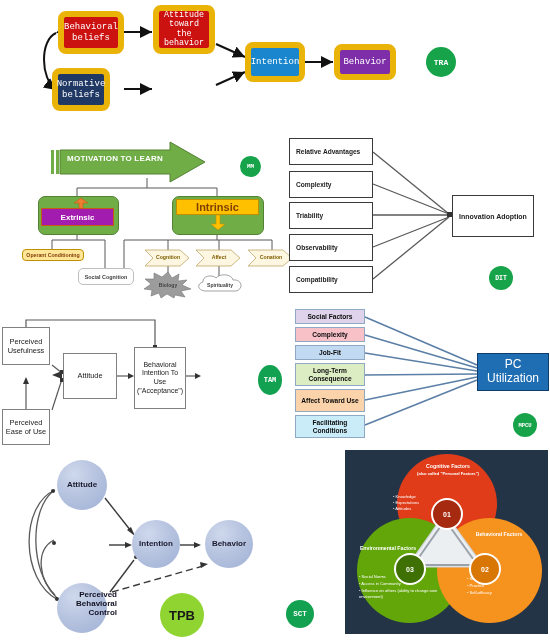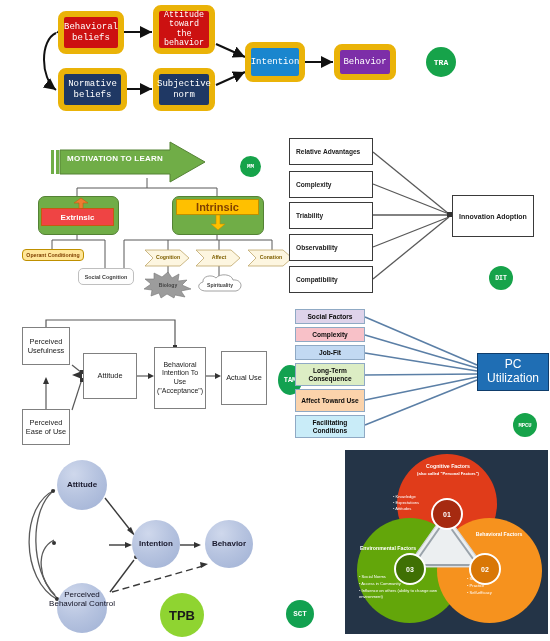--- a/index.html
+++ b/index.html
@@ -20,21 +20,21 @@
   
   .tra-box{border:6px solid #eab308;border-radius:8px;color:#ffffff;
            font-family:Liberation Mono, monospace;line-height:1.12;}
   .tra-red{background:#cc1111;}
   .tra-navy{background:#1f3864;}
   .tra-blue{background:#1a86ce;}
   .tra-purple{background:#7d2ea8;}
 
   
   .mm-green-box{background:#70ad47;border:1px solid #548235;border-radius:7px;position:absolute;}
-  .mm-orange{background:#ef4444;border:1px solid #c55a11;color:#ffffff;font-weight:bold;font-size:8px;}
+  .mm-orange{background:#a21caf;border:1px solid #c55a11;color:#ffffff;font-weight:bold;font-size:8px;}
   .mm-yellow{background:#ffc000;border:1px solid #bf9000;color:#7f3f00;font-weight:bold;font-size:11px;}
   .mm-oc{background:#ffe699;border:1px solid #bf9000;border-radius:4px;color:#7f3f00;
          font-weight:bold;font-size:5.2px;}
   .mm-sc{background:#fdfdfd;border:1px solid #bfbfbf;border-radius:5px;color:#404040;
          font-weight:bold;font-size:5.4px;}
   .mm-chev-lbl{position:absolute;color:#7f6000;font-weight:bold;font-size:5.2px;
                width:100%;text-align:center;}
   .mm-title{color:#ffffff;font-weight:bold;font-size:8px;letter-spacing:.2px;}
 
   
@@ -48,21 +48,21 @@
   .mp-box{border:1px solid #8fa9c4;color:#0b0b0b;font-weight:bold;font-size:6.6px;
           line-height:1.15;}
   .mp-target{background:#1f6eb4;border:1px solid #0f3d6b;color:#ffffff;
              font-weight:normal;font-size:12px;line-height:1.15;}
 
   
   .tpb-c{position:absolute;border-radius:50%;
          background:radial-gradient(circle at 34% 28%,#cfd8ec 0%,#b7c4e0 45%,#9fb0d4 100%);
          display:flex;align-items:center;justify-content:center;text-align:center;
          color:#1a1a2e;font-weight:bold;font-size:8px;line-height:1.15;}
-  .tpb-lbl{position:absolute;text-align:center;color:#111122;font-weight:normal;
+  .tpb-lbl{position:absolute;text-align:right;color:#111122;font-weight:bold;
            font-size:8px;line-height:1.15;width:70px;}
 
   
   #sct-panel{background:#243447;}
   .sct-circ{position:absolute;border-radius:50%;}
   .sct-txt{position:absolute;color:#ffffff;}
   .sct-h{font-weight:bold;font-size:5.2px;text-align:center;line-height:1.2;}
   .sct-sub{font-weight:bold;font-size:4.1px;text-align:center;line-height:1.25;}
   .sct-li{font-size:4.1px;line-height:1.45;}
   .sct-num{position:absolute;border-radius:50%;display:flex;align-items:center;
@@ -82,22 +82,21 @@
     <path d="M56,33 C40,40 40,78 56,90" stroke="#111" stroke-width="2" fill="none" marker-end="url(#ah)" marker-start="url(#ah)"></path>
     <line x1="124" y1="32" x2="152" y2="32" stroke="#111" stroke-width="2" marker-end="url(#ah)"></line>
     <line x1="124" y1="89" x2="152" y2="89" stroke="#111" stroke-width="2" marker-end="url(#ah)"></line>
     <line x1="216" y1="44" x2="245" y2="57" stroke="#111" stroke-width="2" marker-end="url(#ah)"></line>
     <line x1="216" y1="85" x2="245" y2="72" stroke="#111" stroke-width="2" marker-end="url(#ah)"></line>
     <line x1="305" y1="62" x2="333" y2="62" stroke="#111" stroke-width="2" marker-end="url(#ah)"></line>
   </svg>
 
   <div class="box tra-box tra-red" style="left:58px;top:11px;width:66px;height:43px;font-size:9px;">Behavioral beliefs</div>
   <div class="box tra-box tra-red" style="left:153px;top:5px;width:62px;height:49px;font-size:8.4px;">Attitude toward the behavior</div>
-  <div class="box tra-box tra-navy" style="left:58px;top:68px;width:69px;height:43px;font-size:9px;">Normative beliefs</div>
-  <div class="box tra-box tra-navy" style="left:153px;top:68px;width:62px;height:43px;font-size:9px;">Subjective norm</div>
+  <div class="box tra-box tra-navy" style="left:52px;top:68px;width:58px;height:43px;font-size:9px;">Normative beliefs</div>
   <div class="box tra-box tra-blue" style="left:245px;top:42px;width:60px;height:40px;font-size:9px;">Intention</div>
   <div class="box tra-box tra-purple" style="left:334px;top:44px;width:62px;height:36px;font-size:9px;">Behavior</div>
   <div class="badge" style="left:426px;top:47px;width:30px;height:30px;font-size:8px;">TRA</div>
 </div>
 
 <div class="panel" style="left:0;top:130px;width:285px;height:165px;">
   <svg width="285" height="165">
     <line x1="147" y1="48" x2="147" y2="58" stroke="#595959" stroke-width="1"></line>
     <line x1="77" y1="58" x2="217" y2="58" stroke="#595959" stroke-width="1"></line>
     <line x1="77" y1="58" x2="77" y2="66" stroke="#595959" stroke-width="1"></line>
@@ -177,41 +176,40 @@
   </svg>
   <div class="box dit-box" style="left:4px;top:6px;width:84px;height:27px;">Relative Advantages</div>
   <div class="box dit-box" style="left:4px;top:39px;width:84px;height:27px;">Complexity</div>
   <div class="box dit-box" style="left:4px;top:70px;width:84px;height:27px;">Triability</div>
   <div class="box dit-box" style="left:4px;top:102px;width:84px;height:27px;">Observability</div>
   <div class="box dit-box" style="left:4px;top:134px;width:84px;height:27px;">Compatibility</div>
   <div class="box dit-box dit-target" style="left:167px;top:63px;width:82px;height:42px;">Innovation Adoption</div>
   <div class="badge" style="left:204px;top:134px;width:24px;height:24px;font-size:6.5px;">DIT</div>
 </div>
 
-<div class="panel" style="left:0;top:305px;width:285px;height:145px;margin-left:20px;">
+<div class="panel" style="left:0;top:305px;width:285px;height:145px;">
   <svg width="285" height="145">
     <path d="M26,22 L26,15 L155,15 L155,42" stroke="#595959" stroke-width="1.2" fill="none"></path>
     <rect x="153" y="40" width="4" height="4" fill="#333"></rect>
     <path d="M52,70 L62,66 L62,74 z" fill="#333"></path>
     <line x1="52" y1="60" x2="62" y2="68" stroke="#595959" stroke-width="1.2"></line>
     <line x1="52" y1="105" x2="62" y2="74" stroke="#595959" stroke-width="1.2"></line>
     <line x1="26" y1="104" x2="26" y2="74" stroke="#595959" stroke-width="1.2"></line>
     <path d="M26,72 L23,79 L29,79 z" fill="#333"></path>
     <rect x="60" y="65" width="4" height="4" fill="#333"></rect>
     <rect x="60" y="73" width="4" height="4" fill="#333"></rect>
     <line x1="117" y1="71" x2="130" y2="71" stroke="#595959" stroke-width="1.2"></line>
     <path d="M134,71 L128,68 L128,74 z" fill="#333"></path>
     <line x1="185" y1="71" x2="197" y2="71" stroke="#595959" stroke-width="1.2"></line>
     <path d="M201,71 L195,68 L195,74 z" fill="#333"></path>
   </svg>
   <div class="box tam-box" style="left:2px;top:22px;width:48px;height:38px;">Perceived Usefulness</div>
   <div class="box tam-box" style="left:2px;top:104px;width:48px;height:36px;">Perceived Ease of Use</div>
   <div class="box tam-box" style="left:63px;top:48px;width:54px;height:46px;">Attitude</div>
   <div class="box tam-box" style="left:134px;top:42px;width:52px;height:62px;font-size:7px;">Behavioral Intention To Use ("Acceptance")</div>
-  <div class="box tam-box" style="left:201px;top:46px;width:46px;height:54px;">Actual Use</div>
   <div class="badge green2" style="left:258px;top:60px;width:24px;height:30px;font-size:7px;border-radius:50%;">TAM</div>
 </div>
 
 <div class="panel" style="left:285px;top:305px;width:265px;height:145px;">
   <svg width="265" height="145">
     <line x1="80" y1="12" x2="192" y2="60" stroke="#5b7fa6" stroke-width="1.6"></line>
     <line x1="80" y1="30" x2="192" y2="63" stroke="#5b7fa6" stroke-width="1.6"></line>
     <line x1="80" y1="48" x2="192" y2="66" stroke="#5b7fa6" stroke-width="1.6"></line>
     <line x1="80" y1="70" x2="192" y2="69" stroke="#5b7fa6" stroke-width="1.6"></line>
     <line x1="80" y1="95" x2="192" y2="72" stroke="#5b7fa6" stroke-width="1.6"></line>

